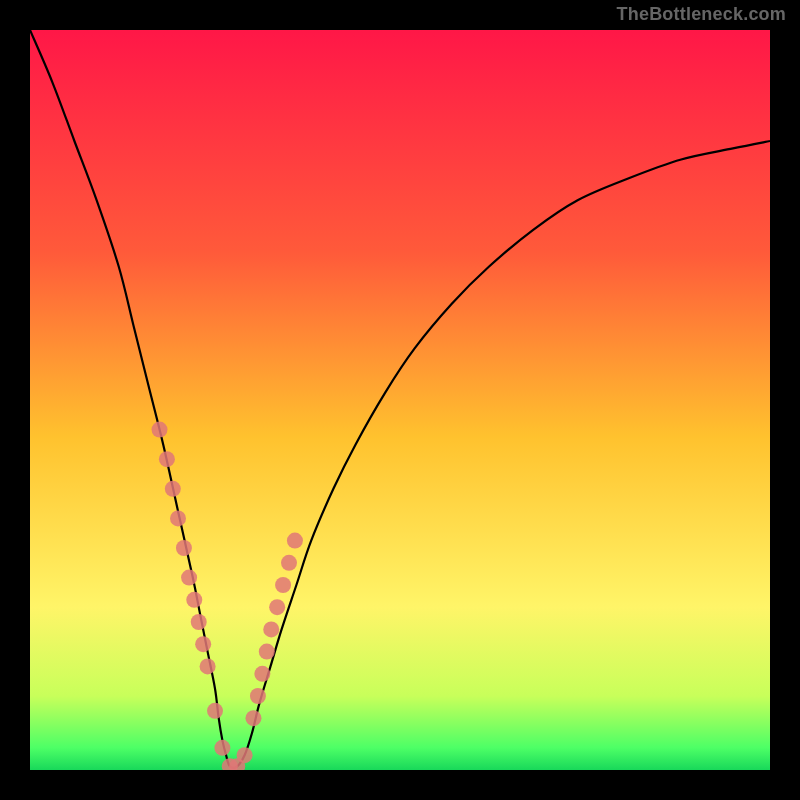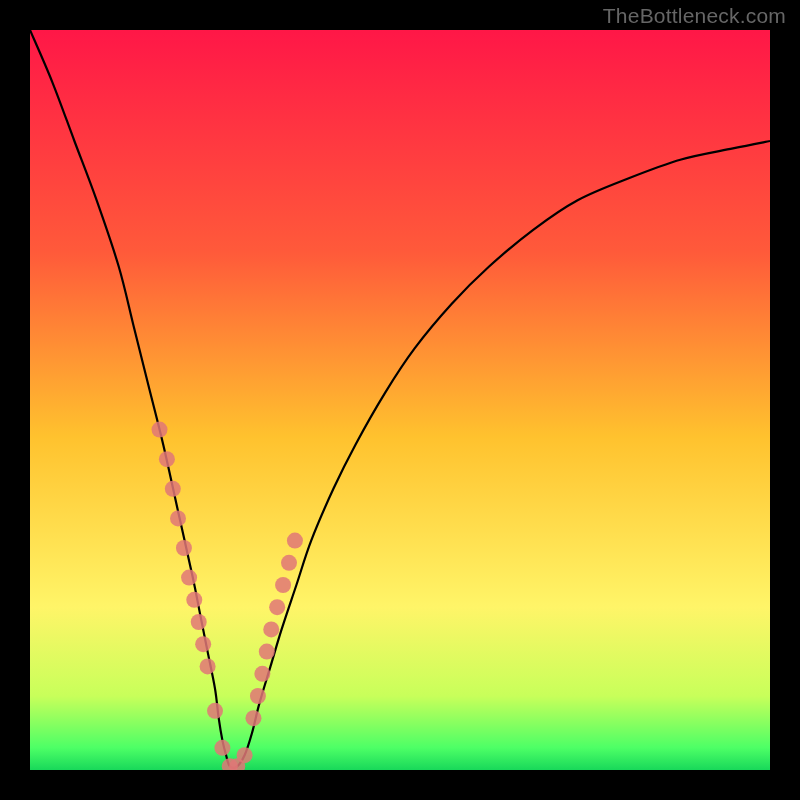--- a/index.html
+++ b/index.html
@@ -15,22 +15,22 @@
     position: relative;
     width: 800px;
     height: 800px;
     background: #000;
   }
   .watermark {
     position: absolute;
     top: 4px;
     right: 14px;
     color: #666;
-    font-size: 21px;
-    font-weight: 400;
+    font-size: 18px;
+    font-weight: 700;
     letter-spacing: 0.2px;
     z-index: 5;
   }
   .plot {
     position: absolute;
     left: 30px;
     top: 30px;
     width: 740px;
     height: 740px;
     display: block;

